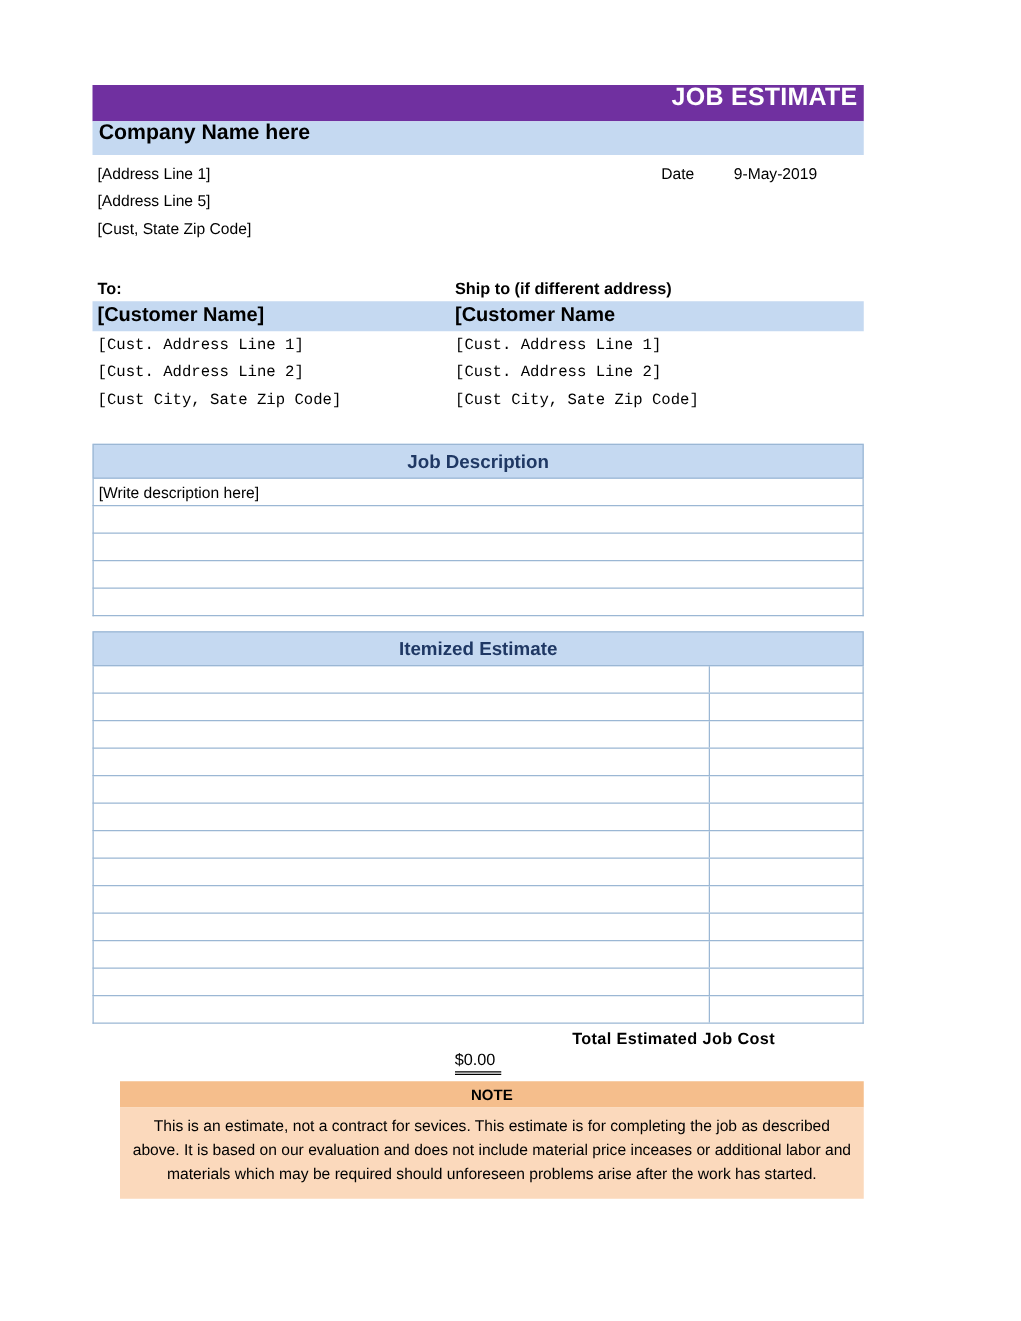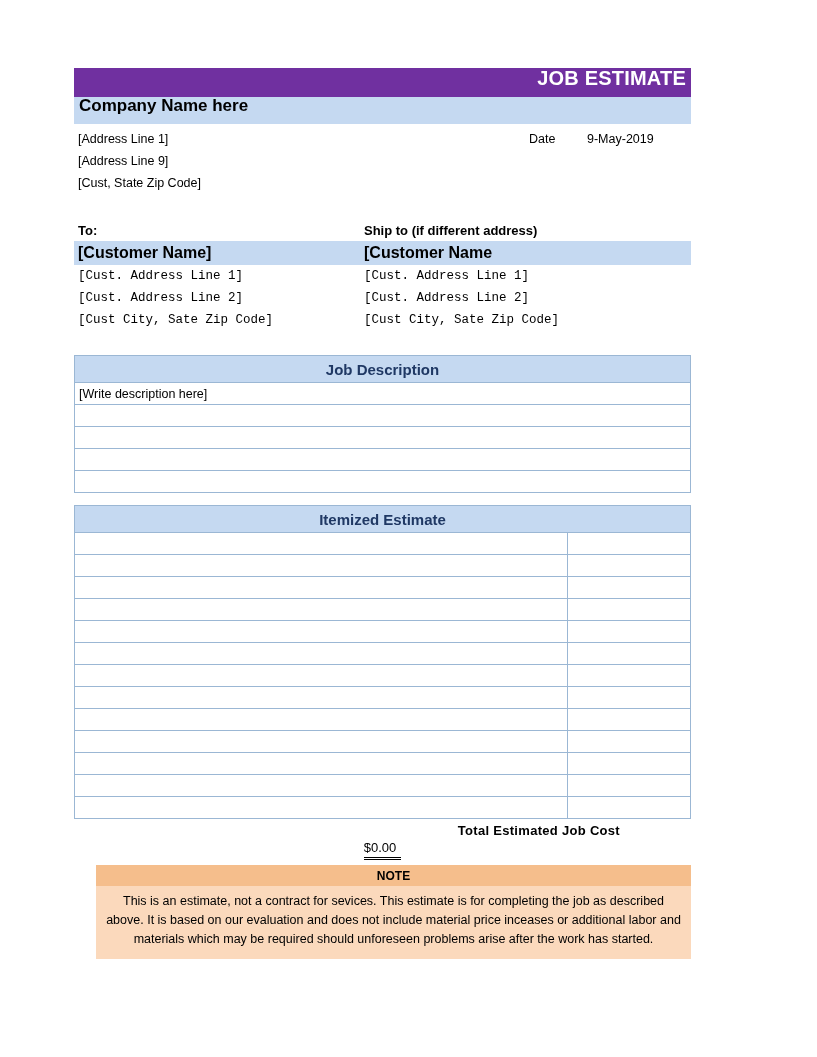--- a/index.html
+++ b/index.html
@@ -236,21 +236,21 @@
   <div class="title-bar">
     <span class="doc-title">JOB ESTIMATE</span>
   </div>
 
   <div class="company-band">
     <span class="company-name">Company Name here</span>
   </div>
 
   <div class="addr-block">
     <div class="addr-line">[Address Line 1]</div>
-    <div class="addr-line">[Address Line 9]</div>
+    <div class="addr-line">[Address Line 5]</div>
     <div class="addr-line">[Cust, State Zip Code]</div>
 
     <div class="date-row">
       <span class="date-label">Date</span>
       <span class="date-value">9-May-2019</span>
     </div>
   </div>
 
   <div class="party-wrap">
 

